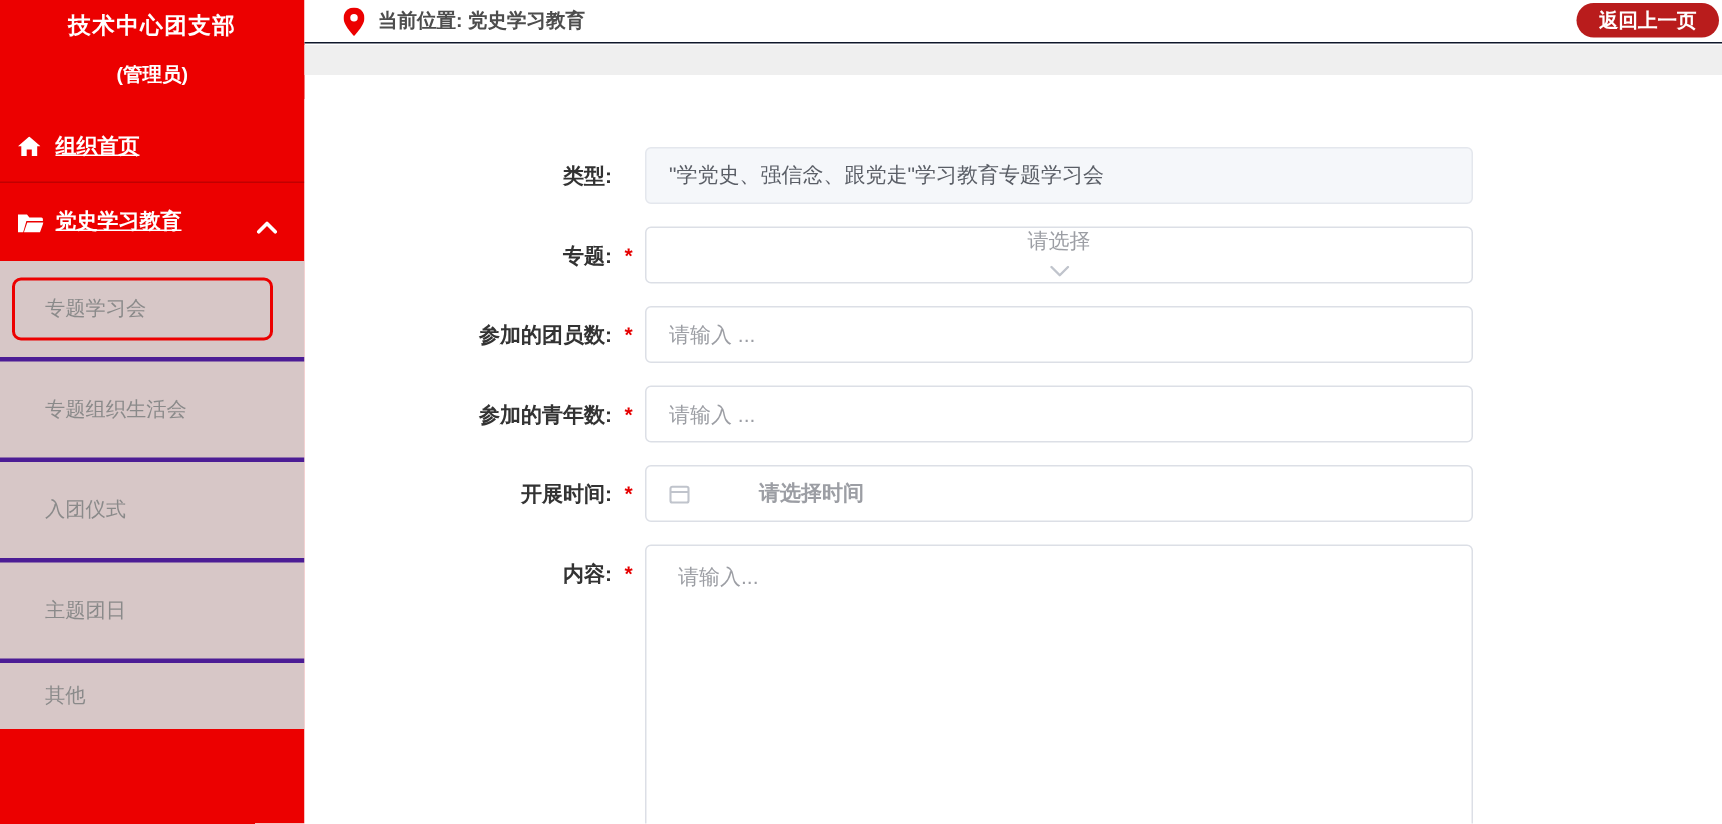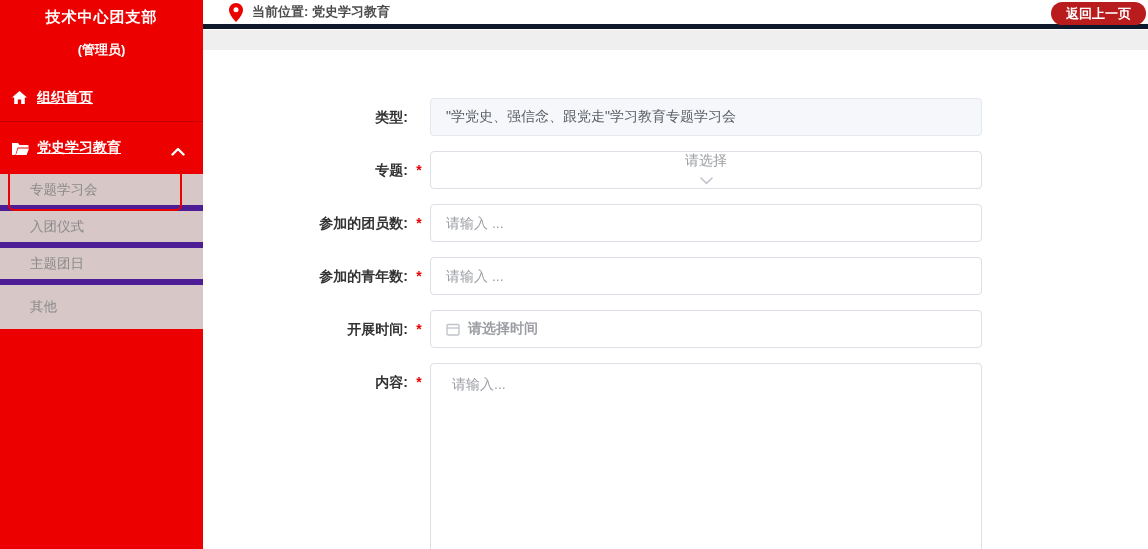--- a/index.html
+++ b/index.html
@@ -16,32 +16,32 @@
   .org-role { text-align:center; font-size:13px; font-weight:bold; margin-top:14px; }
   .menu { margin-top:15px; }
   .menu-item { height:47px; display:flex; align-items:center; padding:0 12px;
     font-size:14px; font-weight:bold; cursor:pointer; position:relative;text-decoration:underline; }
   .menu-item .mi-icon { width:17px; height:15px; margin-right:8px; flex:0 0 auto; display:flex; align-items:center; }
   .menu-divider { height:0; border-top:1px solid rgba(0,0,0,0.18); }
   .menu-item .chev-up { position:absolute; right:18px; top:50%; margin-top:-5px; }
   .menu-item.party { height:52px; }
 
   .submenu { background:#d7c7c7; }
-  .submenu-item { height:37px; display:flex; align-items:center;
+  .submenu-item { height:67px; display:flex; align-items:center;
     color:#8a8a8a; font-size:13.5px; padding-left:30px;
-    border-bottom:6px solid #4c1d95; cursor:pointer; }
+    border-bottom:3px solid #4c1d95; cursor:pointer; }
   .submenu-item:last-child { border-bottom:none; height:44px; }
   .submenu-item.active { padding-left:0; }
   .active-box { margin-left:8px; width:174px; height:42px;
     border:2px solid #ec0000; border-radius:6px;
     display:flex; align-items:center; padding-left:20px; }
 
   
   .topbar { position:absolute; left:203px; top:0; width:945px; height:29px;
-    background:#fff; border-bottom:5px solid #0f172a; display:flex; align-items:center; }
+    background:#fff; border-bottom:1px solid #0f172a; display:flex; align-items:center; }
   .topbar .pin { margin-left:26px; flex:0 0 auto; display:flex; }
   .breadcrumb { margin-left:9px; font-size:13px; font-weight:bold; color:#4d4d4d; }
   .back-btn { position:absolute; right:2px; top:2px; height:23px; line-height:23px;
     padding:0 15px; background:#b91c1c; color:#fff; border:none; border-radius:12px;
     font-size:13px; font-weight:bold; font-family:inherit; cursor:pointer; }
   .gray-band { position:absolute; left:203px; top:30px; width:945px; height:20px; background:#efefef; }
 
   
   .form-area { position:absolute; left:203px; top:66px; width:945px; height:499px;
     background:#fff; padding-top:32px; }
@@ -51,21 +51,21 @@
   .form-label .req { width:22px; text-align:center; color:#e60000; font-weight:bold; }
   .form-field { width:552px; position:relative; }
 
   .ctrl { width:100%; height:38px; border:1px solid #dcdfe6; border-radius:4px;
     background:#fff; font-size:14px; color:#606266; padding:0 15px;
     font-family:inherit; outline:none; display:flex; align-items:center; }
   input.ctrl::placeholder, textarea.ctrl::placeholder { color:#9c9ea4; opacity:1; }
   .ctrl.disabled { background:#f5f7fa; border-color:#e4e7ed; color:#5a5e66; cursor:not-allowed; }
   .select-ctrl { justify-content:space-between; cursor:pointer;flex-direction:column; }
   .select-ctrl .ph { color:#9c9ea4; }
-  .time-ctrl { cursor:pointer; }
+  .time-ctrl { cursor:pointer;gap:38px; }
   .time-ctrl .cal { margin-right:8px; display:flex; }
   .time-ctrl .ph { color:#9c9ea4; font-weight:bold; }
   textarea.ctrl { height:217px; resize:none; padding:10px 21px; display:block; line-height:1.5; }
   .counter { position:absolute; right:10px; bottom:8px; font-size:12px; color:#4c1d95;
     background:transparent; pointer-events:none; }
 </style>
 </head>
 <body>
 
 <div class="stage">
@@ -101,20 +101,23 @@
         </span>
       </div>
 
       <div class="submenu">
         <div class="submenu-item active">
           <div class="active-box">
             <span>专题学习会</span>
           </div>
         </div>
         <div class="submenu-item">
+          <span>专题组织生活会</span>
+        </div>
+        <div class="submenu-item">
           <span>入团仪式</span>
         </div>
         <div class="submenu-item">
           <span>主题团日</span>
         </div>
         <div class="submenu-item">
           <span>其他</span>
         </div>
       </div>
     </nav>

